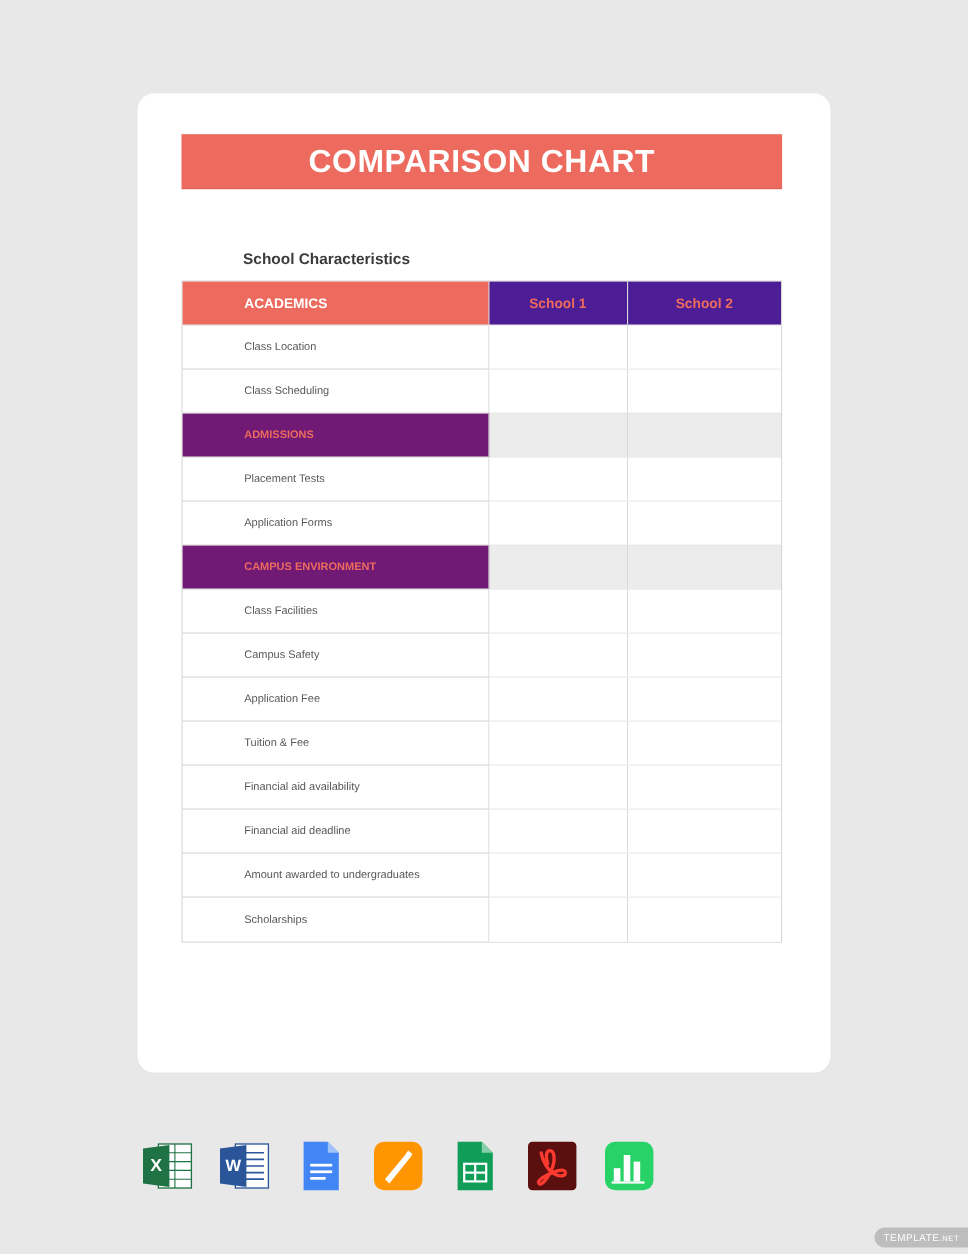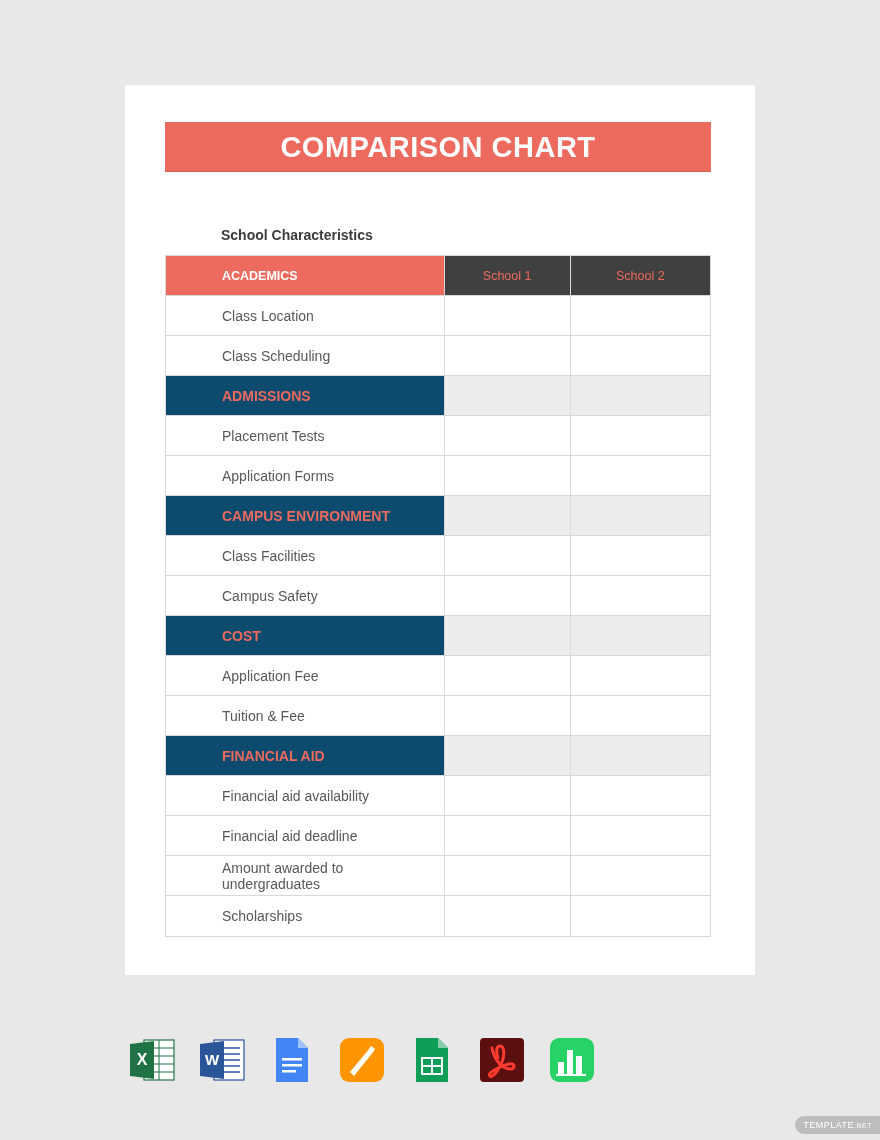--- a/index.html
+++ b/index.html
@@ -11,20 +11,21 @@
     position: relative;
     overflow: hidden;
   }
   .page {
     position: absolute;
     left: 125px;
     top: 85px;
     width: 630px;
     height: 890px;
     background: #ffffff;
+    border-radius: 15px;
   }
   .title-bar {
     position: absolute;
     left: 40px;
     top: 37px;
     width: 546px;
     height: 50px;
     background: #ed6a5e;
     box-shadow: inset 0 -1px 0 rgba(0,0,0,0.08);
     display: flex;
@@ -47,28 +48,28 @@
   }
   .table {
     position: absolute;
     left: 40px;
     top: 170px;
     width: 546px;
     border-collapse: collapse;
     border: 1px solid #d8d8d8;
   }
   .table .row { display: flex; height: 40px; }
-  .c1 { width: 286px; border-right: 1px solid #d8d8d8; display: flex; align-items: center; padding-left: 56px; font-size: 14px; }
+  .c1 { width: 286px; border-right: 1px solid #d8d8d8; display: flex; align-items: center; padding-left: 56px; font-size: 10px; }
   .c2 { width: 130px; border-right: 1px solid #d8d8d8; display: flex; align-items: center; justify-content: center; font-size: 12.5px; }
   .c3 { width: 144px; display: flex; align-items: center; justify-content: center; font-size: 12.5px; }
   .row { border-bottom: 1px solid #d8d8d8; }
   .row:last-child { border-bottom: none; text-align: center; }
   .header .c1 { background: #ed6a5e; color: #ffffff; font-weight: 700; font-size: 12.5px; }
-  .header .c2, .header .c3 { background: #404040; color: #ed6a5e; font-weight: 400; font-size: 12.5px; }
-  .section .c1 { background: #0c4a6e; color: #ed6a5e; font-weight: 700; }
+  .header .c2, .header .c3 { background: #4c1d95; color: #ed6a5e; font-weight: 700; font-size: 12.5px; }
+  .section .c1 { background: #701a75; color: #ed6a5e; font-weight: 700; }
   .section .c2, .section .c3 { background: #ececec; }
   .data .c1 { color: #585858; }
   .data .c2, .data .c3 { background: #ffffff; }
 
   .icons {
     position: absolute;
     left: 128px;
     top: 1036px;
     display: flex;
     gap: 22px;
@@ -141,41 +142,31 @@
       <div class="c1">Class Facilities</div>
       <div class="c2"></div>
       <div class="c3"></div>
     </div>
     <div class="row data">
       <div class="c1">Campus Safety</div>
       <div class="c2"></div>
       <div class="c3"></div>
     </div>
 
-    <div class="row section">
-      <div class="c1">COST</div>
-      <div class="c2"></div>
-      <div class="c3"></div>
-    </div>
     <div class="row data">
       <div class="c1">Application Fee</div>
       <div class="c2"></div>
       <div class="c3"></div>
     </div>
     <div class="row data">
       <div class="c1">Tuition &amp; Fee</div>
       <div class="c2"></div>
       <div class="c3"></div>
     </div>
 
-    <div class="row section">
-      <div class="c1">FINANCIAL AID</div>
-      <div class="c2"></div>
-      <div class="c3"></div>
-    </div>
     <div class="row data">
       <div class="c1">Financial aid availability</div>
       <div class="c2"></div>
       <div class="c3"></div>
     </div>
     <div class="row data">
       <div class="c1">Financial aid deadline</div>
       <div class="c2"></div>
       <div class="c3"></div>
     </div>

